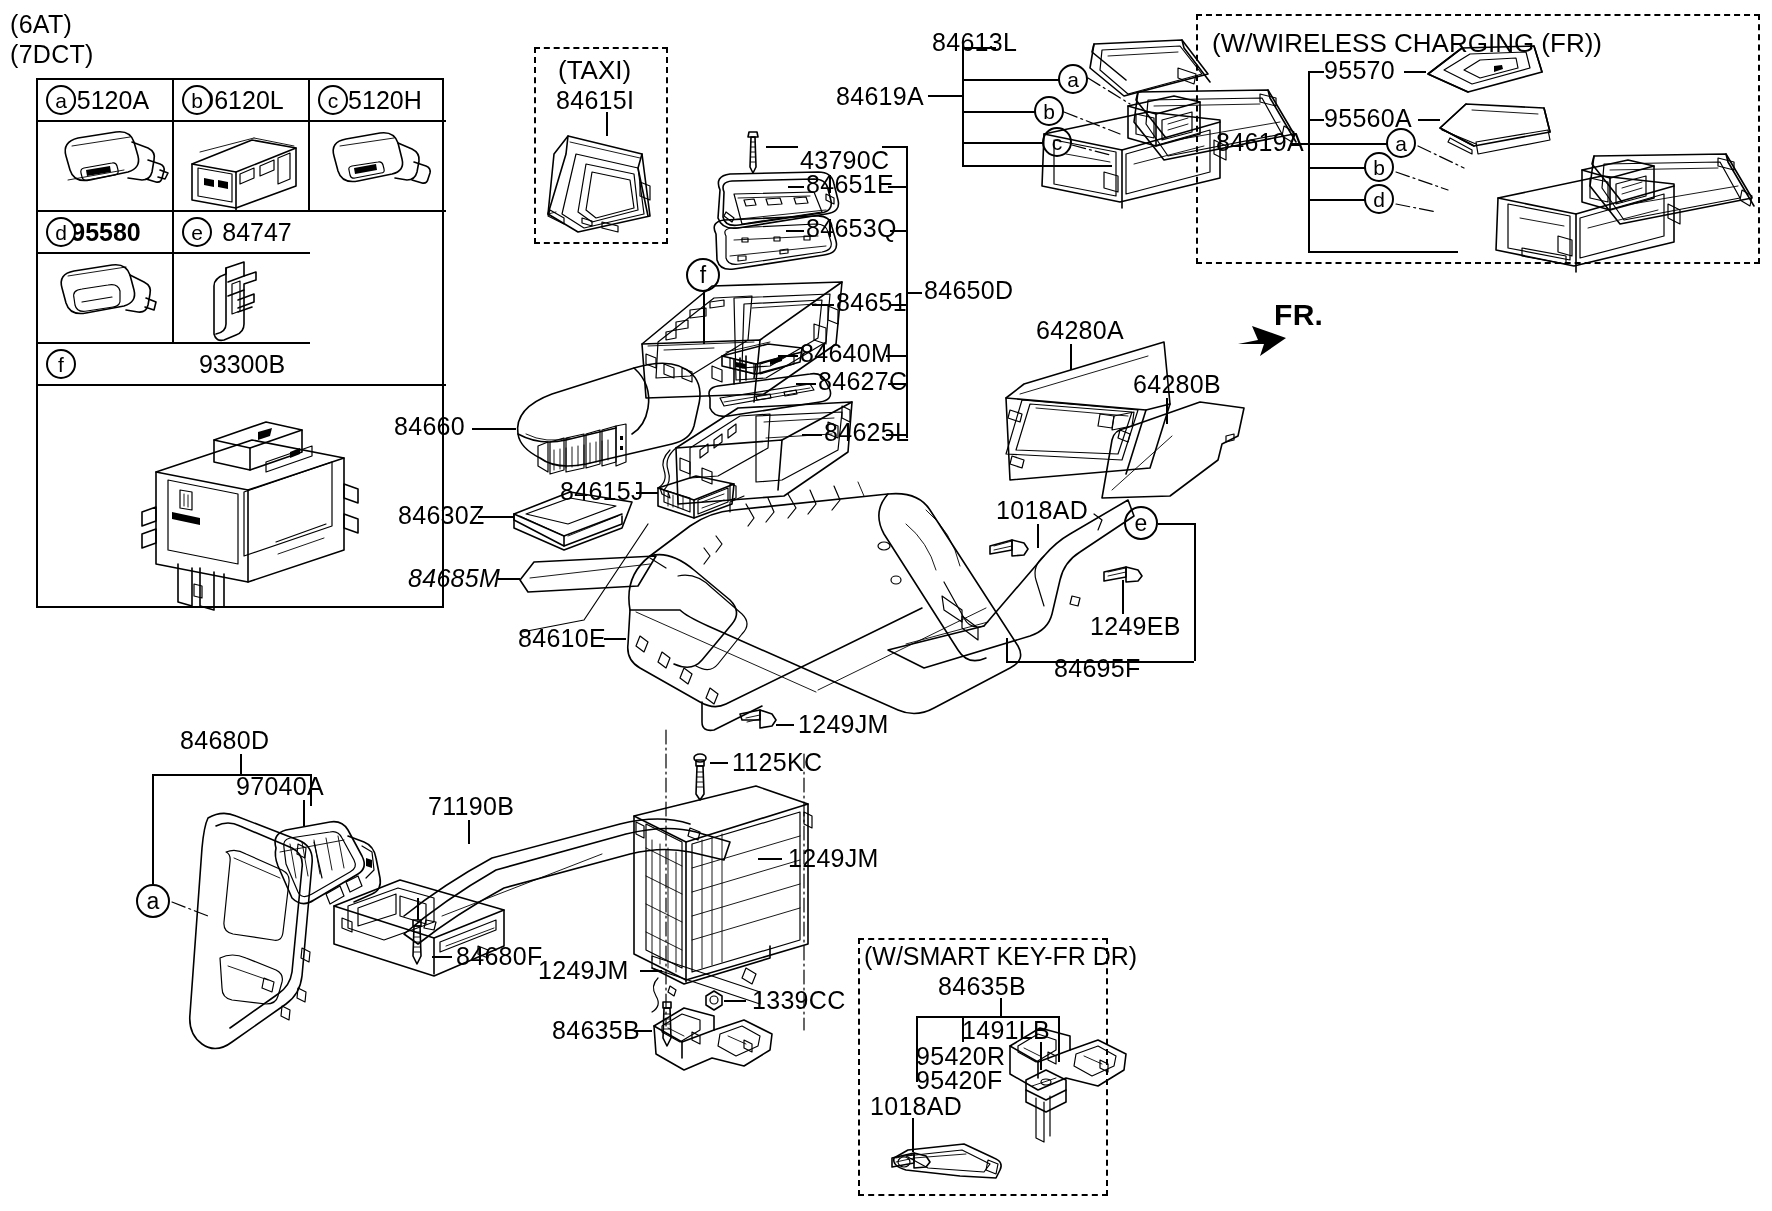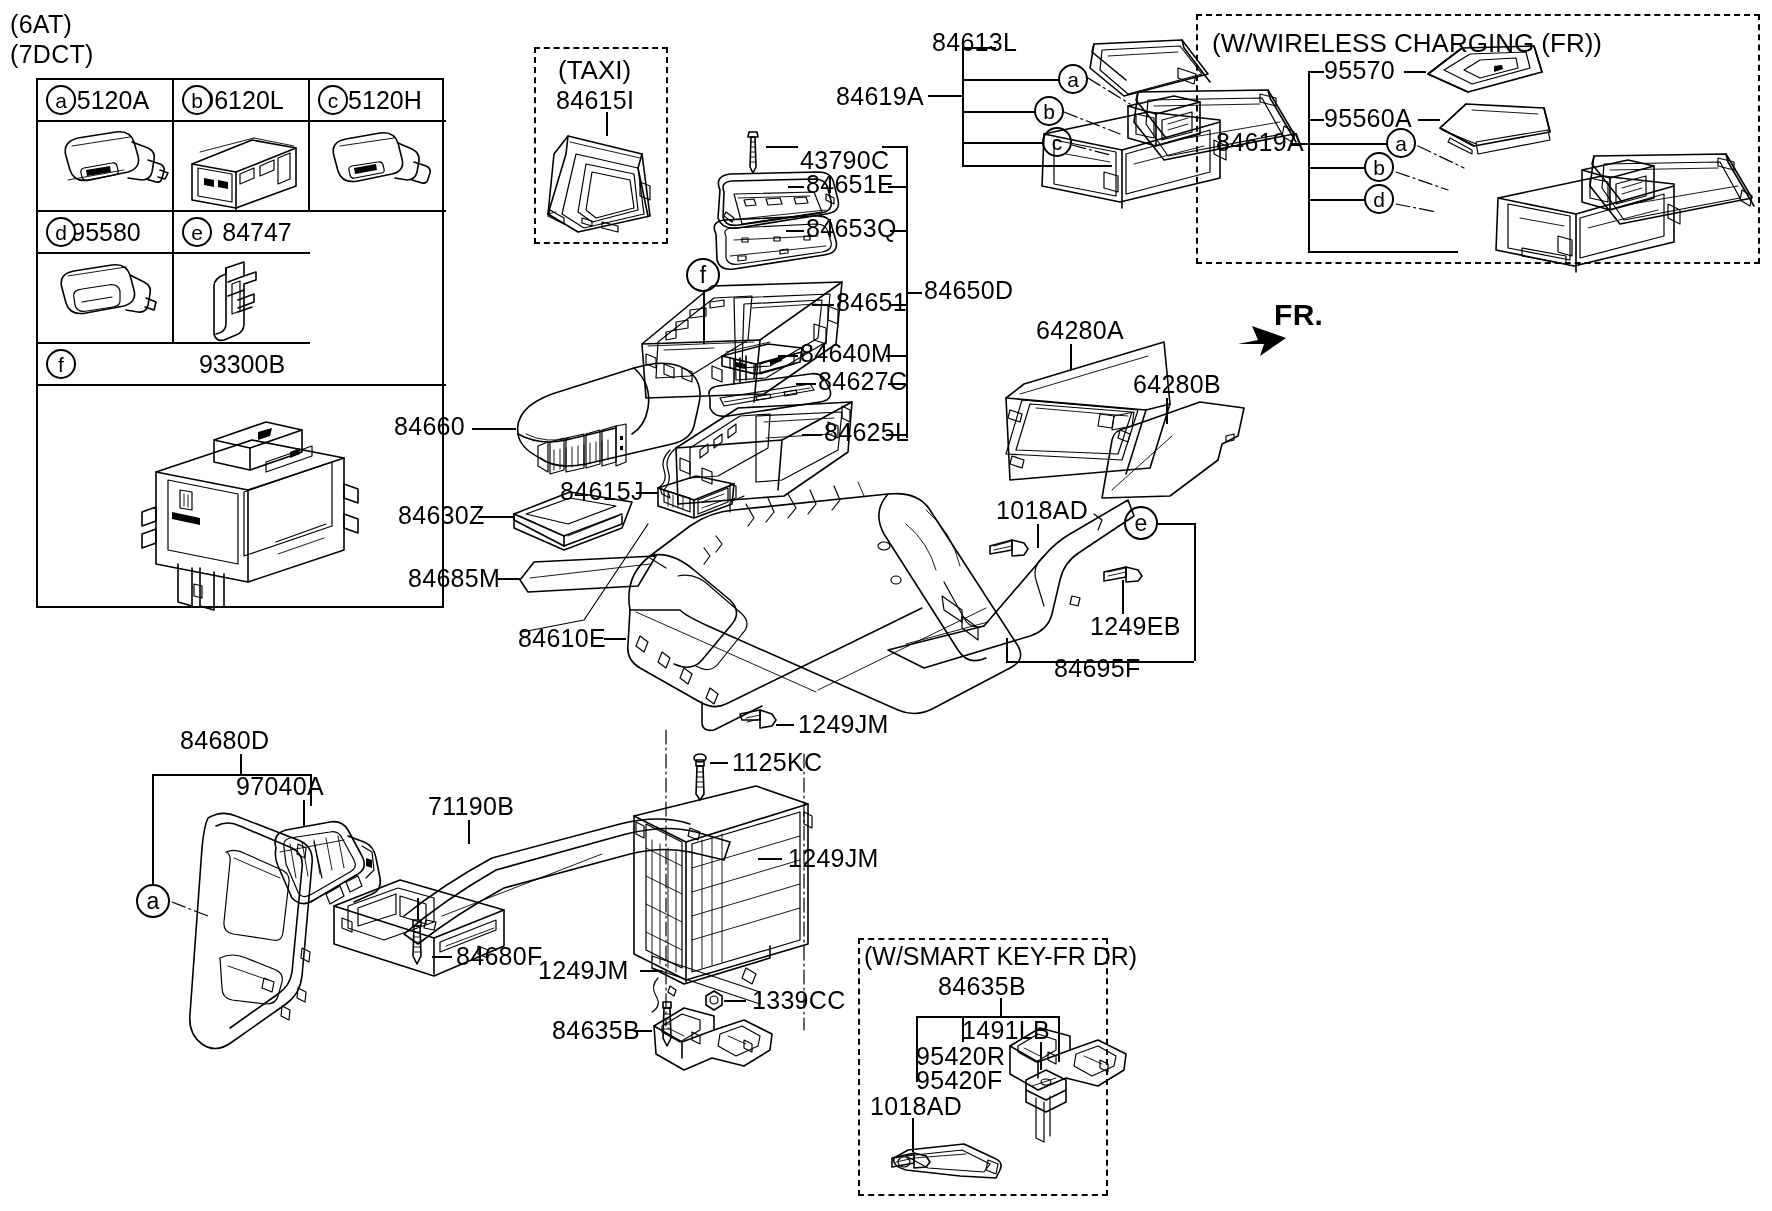--- a/index.html
+++ b/index.html
@@ -123,21 +123,21 @@
     <div class="cell nr" style="left:272px; top:0px;   width:136px; height:132px;"></div>
 
     <div class="cell" style="left:0px;   top:132px; width:136px; height:132px;"></div>
     <div class="cell nr" style="left:136px; top:132px; width:136px; height:132px;"></div>
 
     <div class="cell nr nb" style="left:0px; top:264px; width:408px; height:266px;"></div>
 
     <div class="capt" style="left:0px;   top:0px;   width:136px;">95120A</div>
     <div class="capt" style="left:136px; top:0px;   width:136px;">96120L</div>
     <div class="capt" style="left:272px; top:0px;   width:136px;">95120H</div>
-    <div class="capt" style="left:0px;   top:132px; width:136px;">95580</div>
+    <div class="capt" style="left:0px;   top:132px; width:136px;font-weight:bold;">95580</div>
     <div class="capt" style="left:136px; top:132px; width:136px;padding-left:15px;">84747</div>
     <div class="capt" style="left:0px;   top:264px; width:408px;">93300B</div>
 
     <div class="hline" style="left:0px;   top:40px;  width:136px;"></div>
     <div class="hline" style="left:136px; top:40px;  width:136px;"></div>
     <div class="hline" style="left:272px; top:40px;  width:136px;"></div>
     <div class="hline" style="left:0px;   top:172px; width:136px;"></div>
     <div class="hline" style="left:136px; top:172px; width:136px;"></div>
     <div class="hline" style="left:0px;   top:304px; width:408px;"></div>
 
@@ -560,21 +560,21 @@
   <svg class="art" viewBox="0 0 128 66" style="left:508px; top:486px; width:128px; height:66px;">
     <path d="M6 28 l56 -22 l62 10 l-10 26 l-58 22 l-50 -22 z"></path>
     <path d="M6 28 l50 22 l58 -22"></path>
     <path class="thin" d="M18 28 l44 -16 l46 8 l-48 18 z"></path>
     <path d="M56 50 l0 10 l58 -22 l0 -8"></path>
     <path d="M6 28 l0 6 l50 26"></path>
     <path class="hair" d="M12 30 l44 20"></path>
     <path class="hair" d="M60 50 l50 -20"></path>
   </svg>
 
-  <div class="lbl" style="left:408px; top:566px;">84685M</div>
+  <div class="lbl" style="left:408px; top:566px;font-style:italic;">84685M</div>
   <div class="hline" style="left:498px; top:578px; width:22px;"></div>
 
   <svg class="art" viewBox="0 0 150 46" style="left:516px; top:552px; width:150px; height:46px;">
     <path d="M4 28 l14 -18 l122 -6 l-18 30 l-110 6 z"></path>
     <path class="hair" d="M14 26 l120 -14"></path>
   </svg>
 
   <div class="lbl" style="left:518px; top:626px;">84610E</div>
   <div class="hline" style="left:604px; top:638px; width:22px;"></div>
   <svg class="art" viewBox="0 0 130 120" style="left:520px; top:520px; width:130px; height:120px;">

